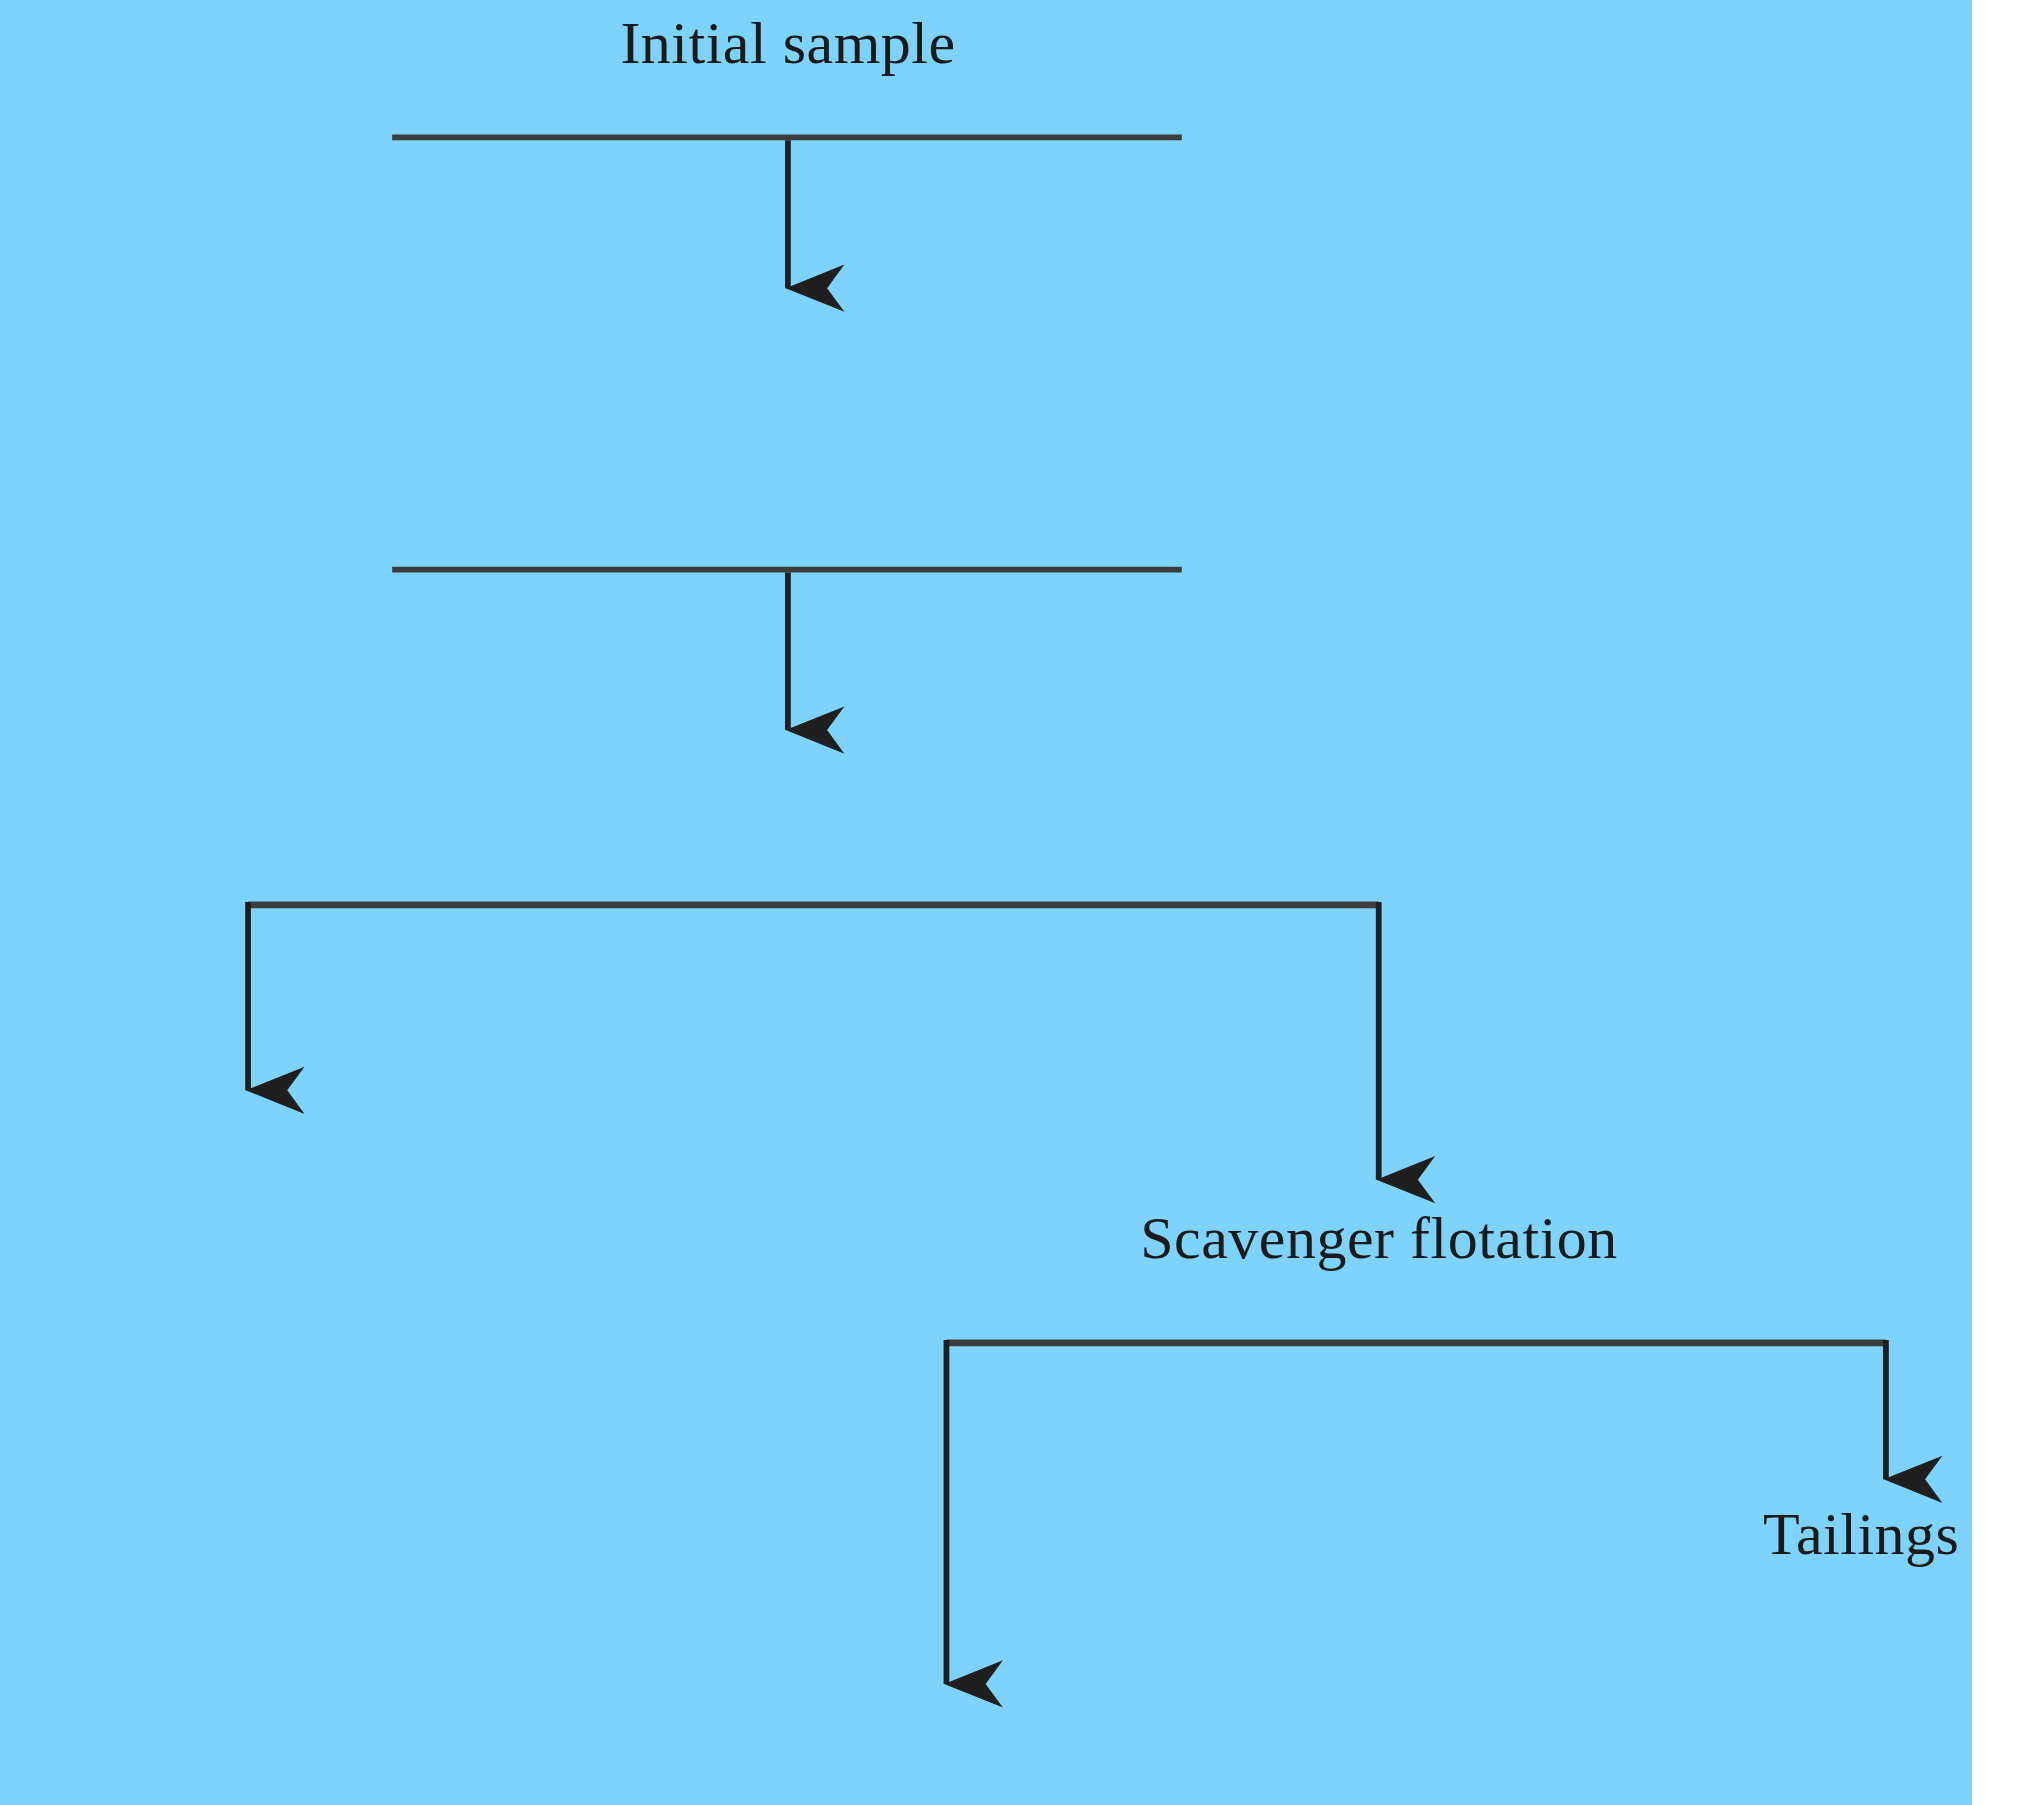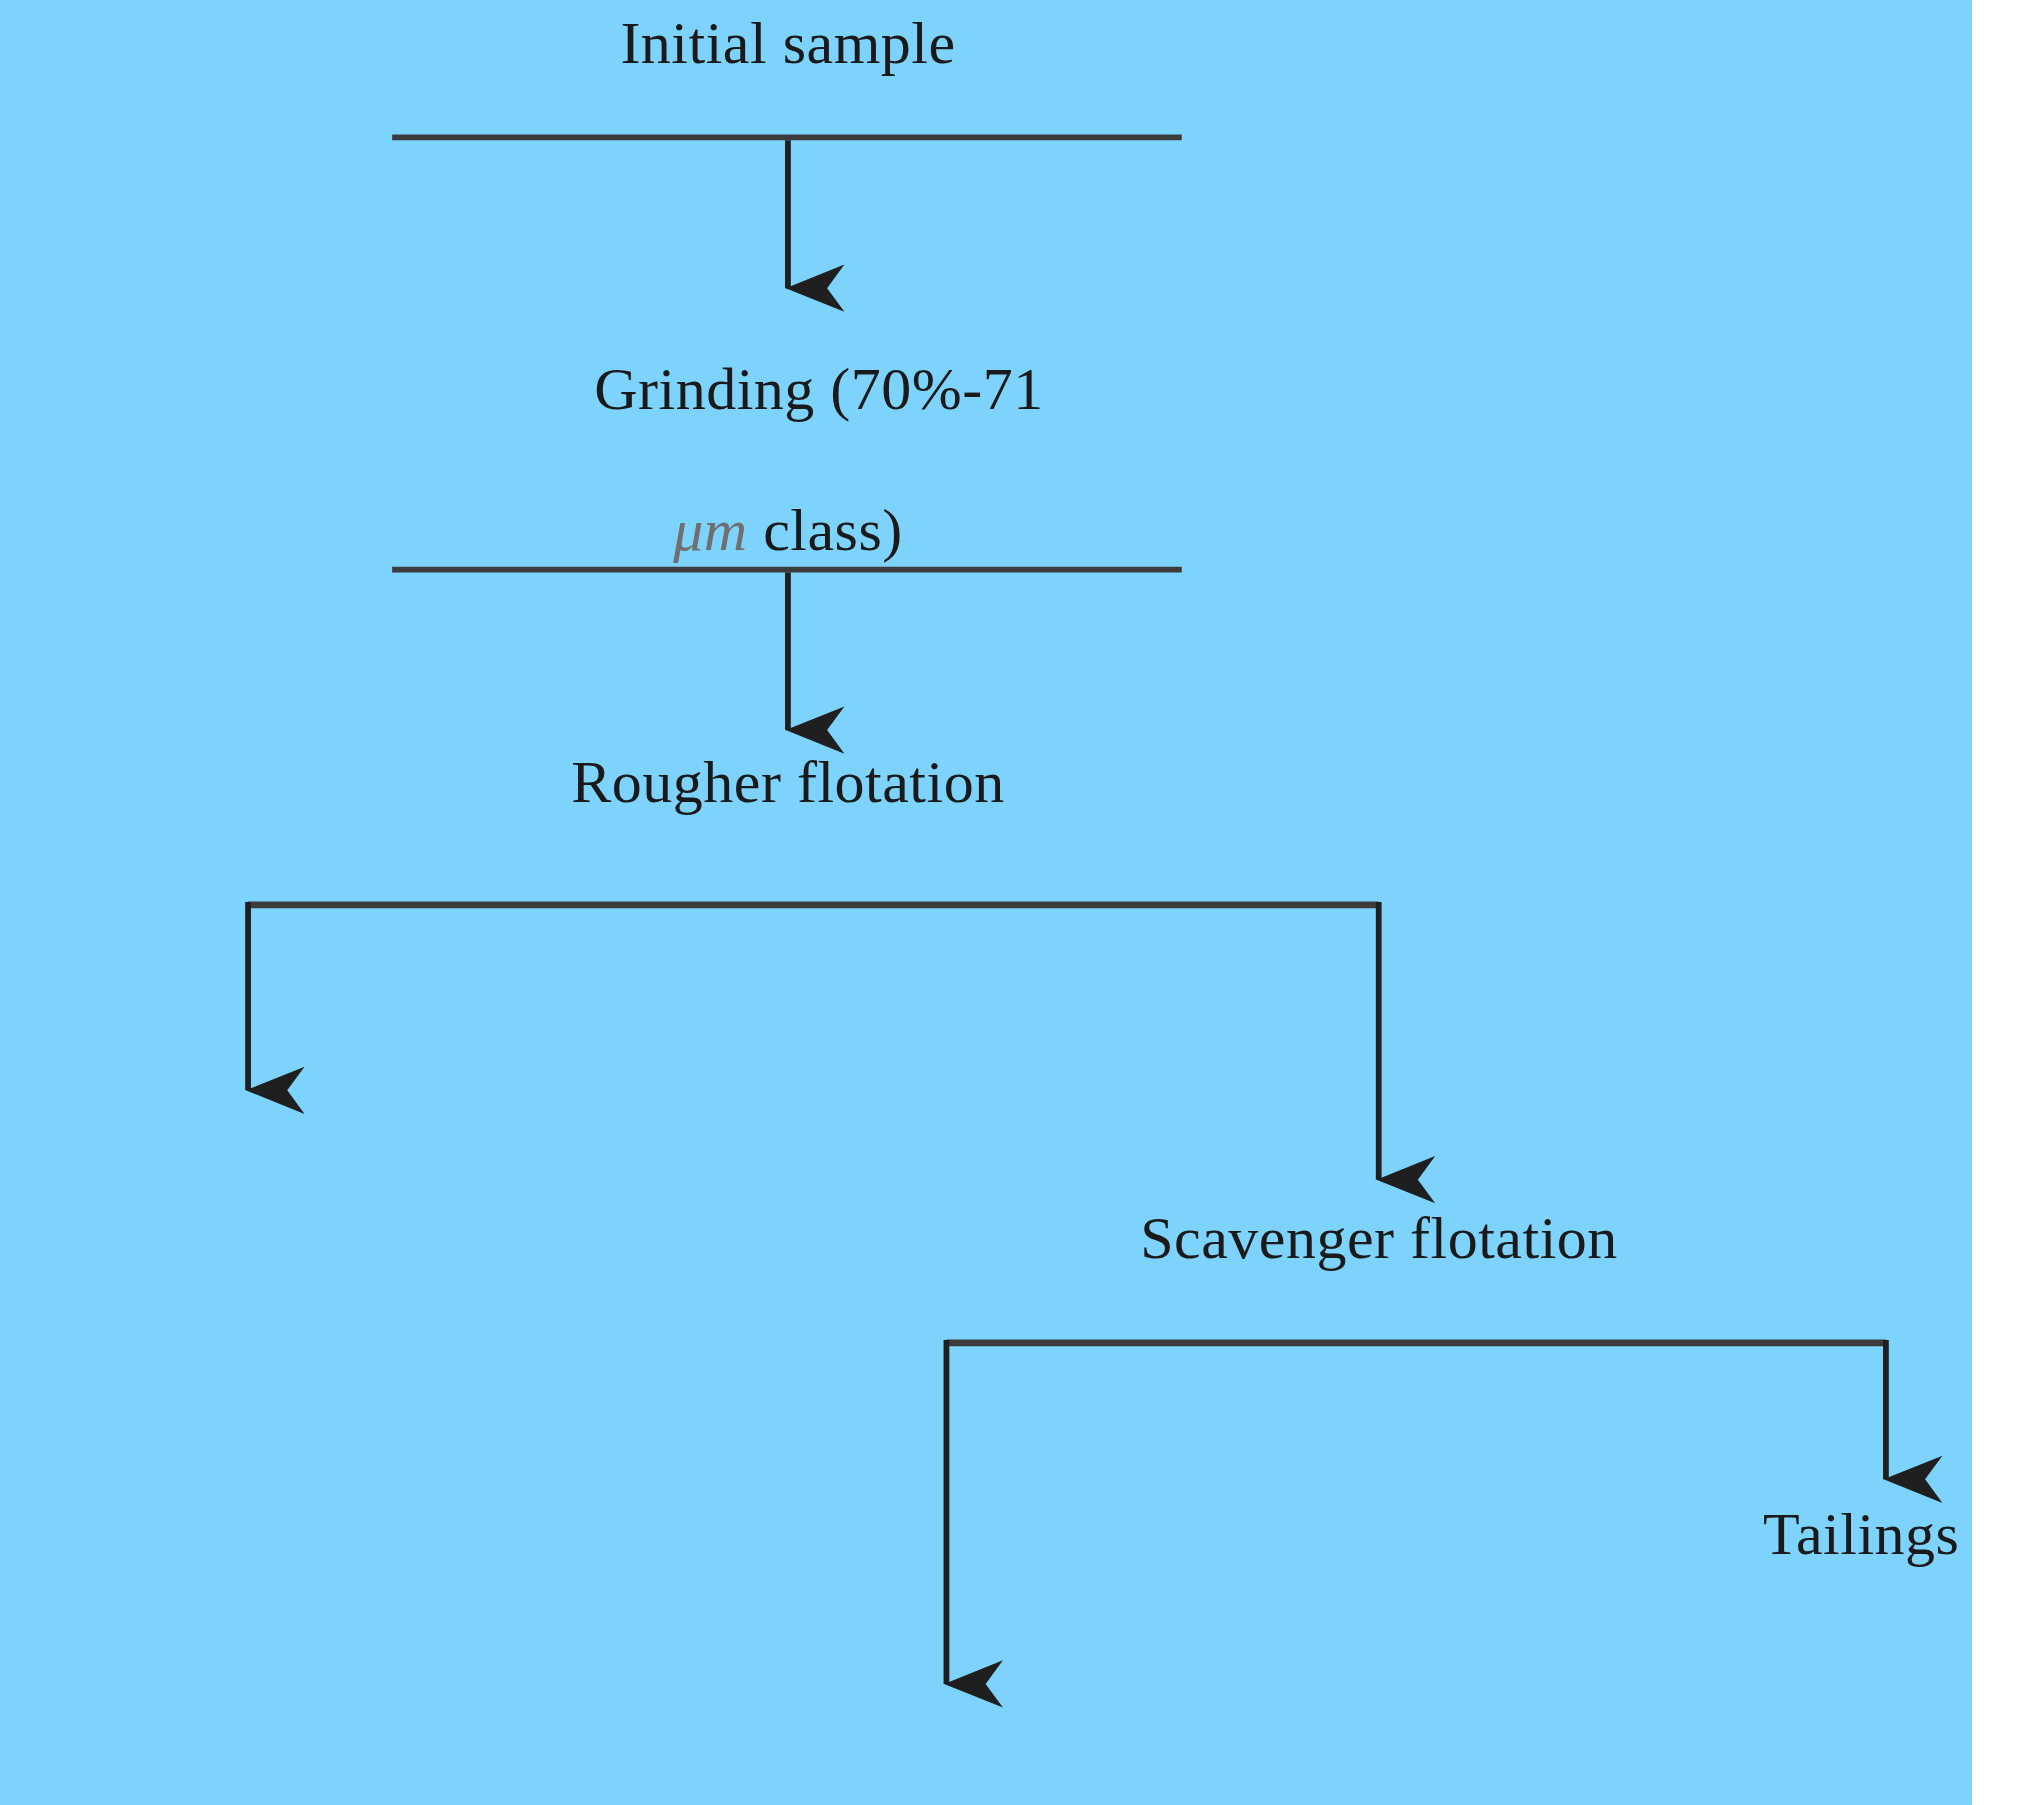--- a/index.html
+++ b/index.html
@@ -68,26 +68,21 @@
     <line x1="258" y1="939" x2="258" y2="1135" stroke="#1f1f1f" stroke-width="6" marker-end="url(#arrowhead)"></line>
     <line x1="1435" y1="939" x2="1435" y2="1228" stroke="#1f1f1f" stroke-width="6" marker-end="url(#arrowhead)"></line>
 
     <polyline points="985,1398 1963,1398" fill="none" stroke="#3c3c3c" stroke-width="7"></polyline>
     <line x1="985" y1="1395" x2="985" y2="1753" stroke="#1f1f1f" stroke-width="6" marker-end="url(#arrowhead)"></line>
     <line x1="1963" y1="1395" x2="1963" y2="1540" stroke="#1f1f1f" stroke-width="6" marker-end="url(#arrowhead)"></line>
   </svg>
 
   <div class="node-label centered" style="left:788px; top:7.7px;">Initial sample</div>
 
-  <div class="node-label centered" style="left:788px; top:283px; width:730px;">
-    <span>Grinding (70%-71</span>
-    <span class="grind-line2"><span class="unit-italic">μm</span><span> class)</span></span>
-  </div>
 
-  <div class="node-label centered" style="left:788px; top:747px;">Rougher flotation</div>
 
 
   <div class="node-label centered" style="left:1379px; top:1203px;text-align:right;">Scavenger flotation</div>
 
   <div class="node-label" style="left:1763px; top:1499px;">Tailings</div>
 
 
 </div>
 
 

